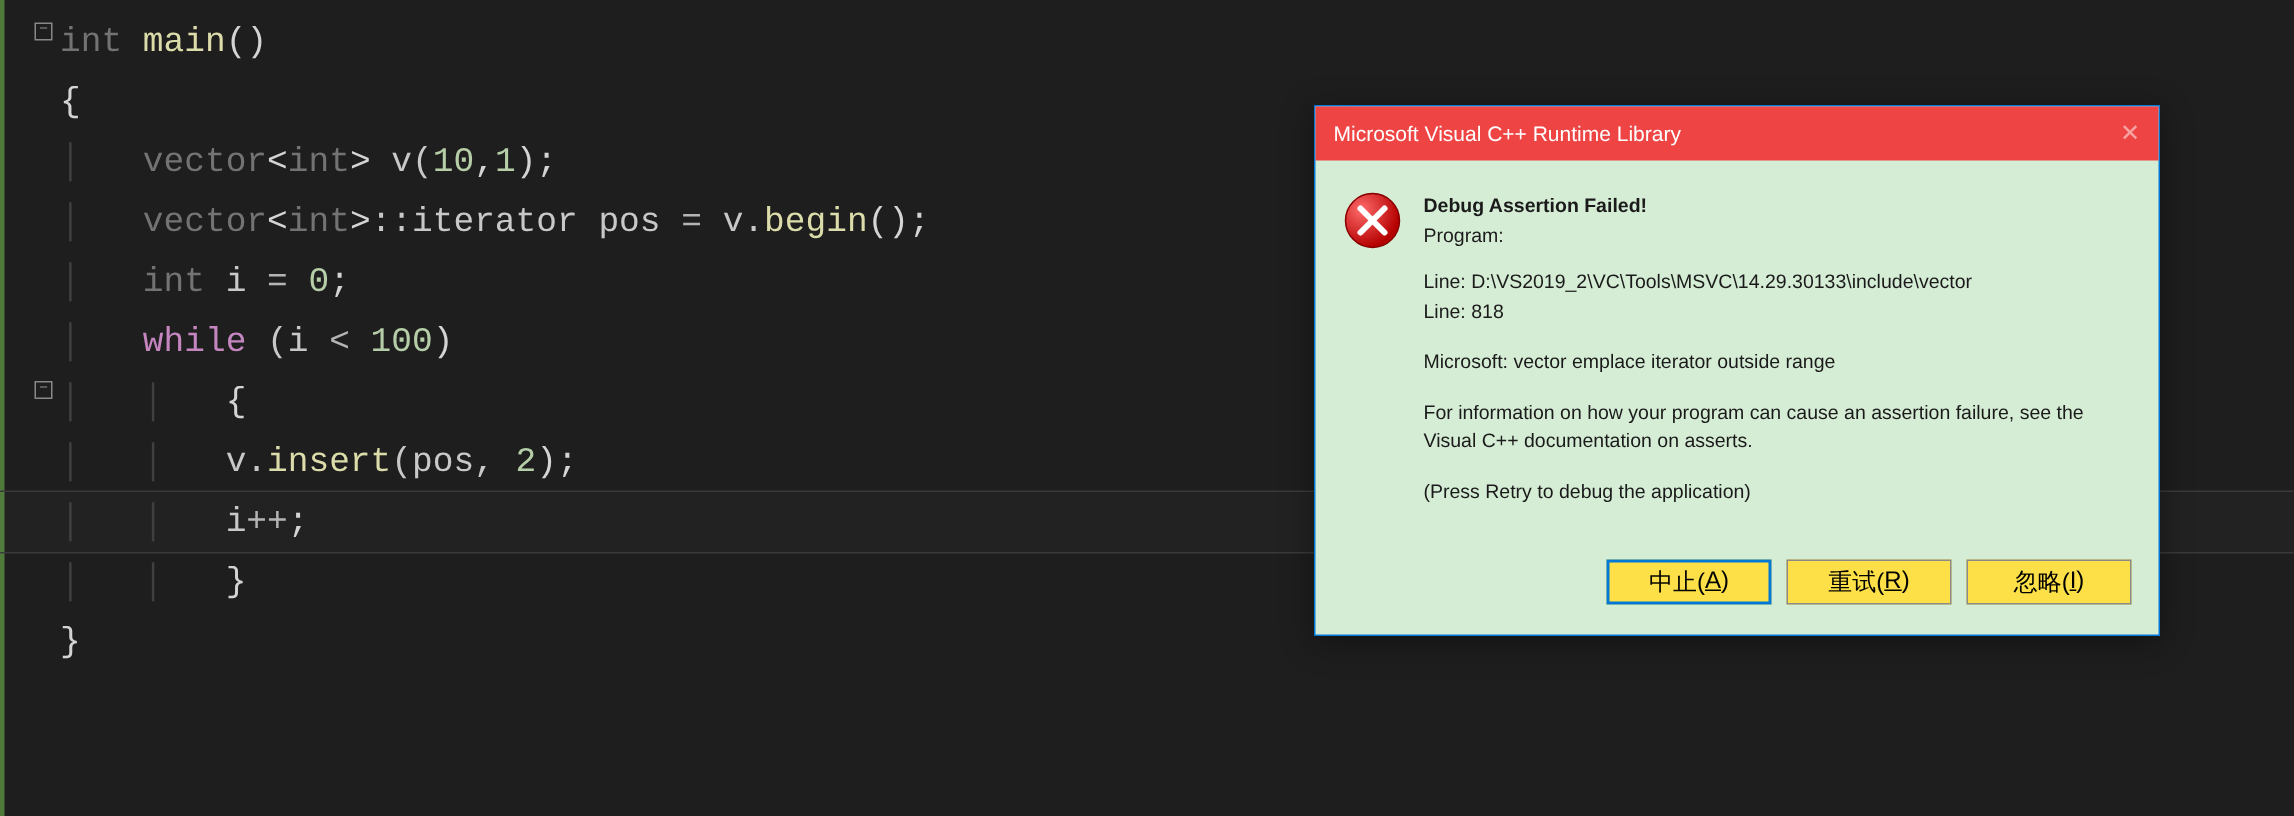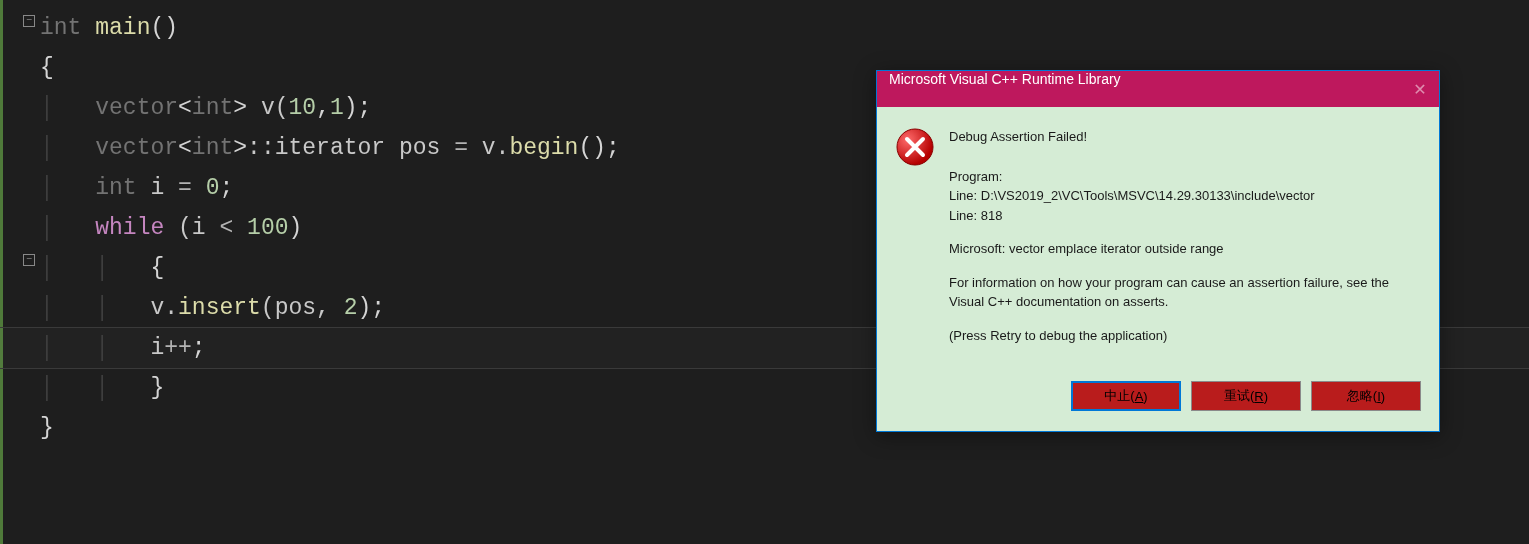--- a/index.html
+++ b/index.html
@@ -72,24 +72,25 @@
       top: 70px;
       width: 564px;
       background: #d5ecd5;
       border: 1px solid #0078d7;
       box-shadow: 0 4px 20px rgba(0,0,0,0.4);
       font-family: 'Segoe UI', Tahoma, sans-serif;
       font-size: 13px;
       color: #1a1a1a;
     }
     .dialog-titlebar {
-      background: #be185d;
+      background: #ef4444;
       color: #fff;
       height: 36px;
       display: flex;
+      align-items: center;
       padding: 0 12px;
       font-size: 14px;
       font-weight: 400;
     }
     .dialog-titlebar-title { flex: 1; }
     .dialog-close {
       width: 38px;
       height: 36px;
       display: flex;
       align-items: center;
@@ -103,36 +104,36 @@
       padding: 20px 18px 10px 18px;
       gap: 14px;
     }
     .dialog-icon {
       width: 40px;
       height: 40px;
       flex-shrink: 0;
     }
     .dialog-icon svg { width: 40px; height: 40px; }
     .dialog-content { flex: 1; line-height: 1.5; }
-    .dialog-heading { font-weight: 400; margin-bottom: 20px; }
+    .dialog-heading { font-weight: 700; margin-bottom: 0; }
     .dialog-para { margin-bottom: 14px; }
-    .dialog-labelrow { margin-bottom: 0; }
+    .dialog-labelrow { margin-bottom: 12px; }
     .dialog-buttons {
       display: flex;
       justify-content: flex-end;
       gap: 10px;
       padding: 12px 18px 20px 18px;
     }
     .dialog-btn {
       min-width: 110px;
       height: 30px;
-      background: #b91c1c;
+      background: #fde047;
       border: 1px solid #8a8a8a;
       font-family: inherit;
-      font-size: 13px;
+      font-size: 16px;
       color: #000;
       cursor: pointer;
       display: flex;
       align-items: center;
       justify-content: center;
     }
     .dialog-btn.primary { border: 2px solid #0078d7; }
     .u { text-decoration: underline; }
   </style>
 </head>

